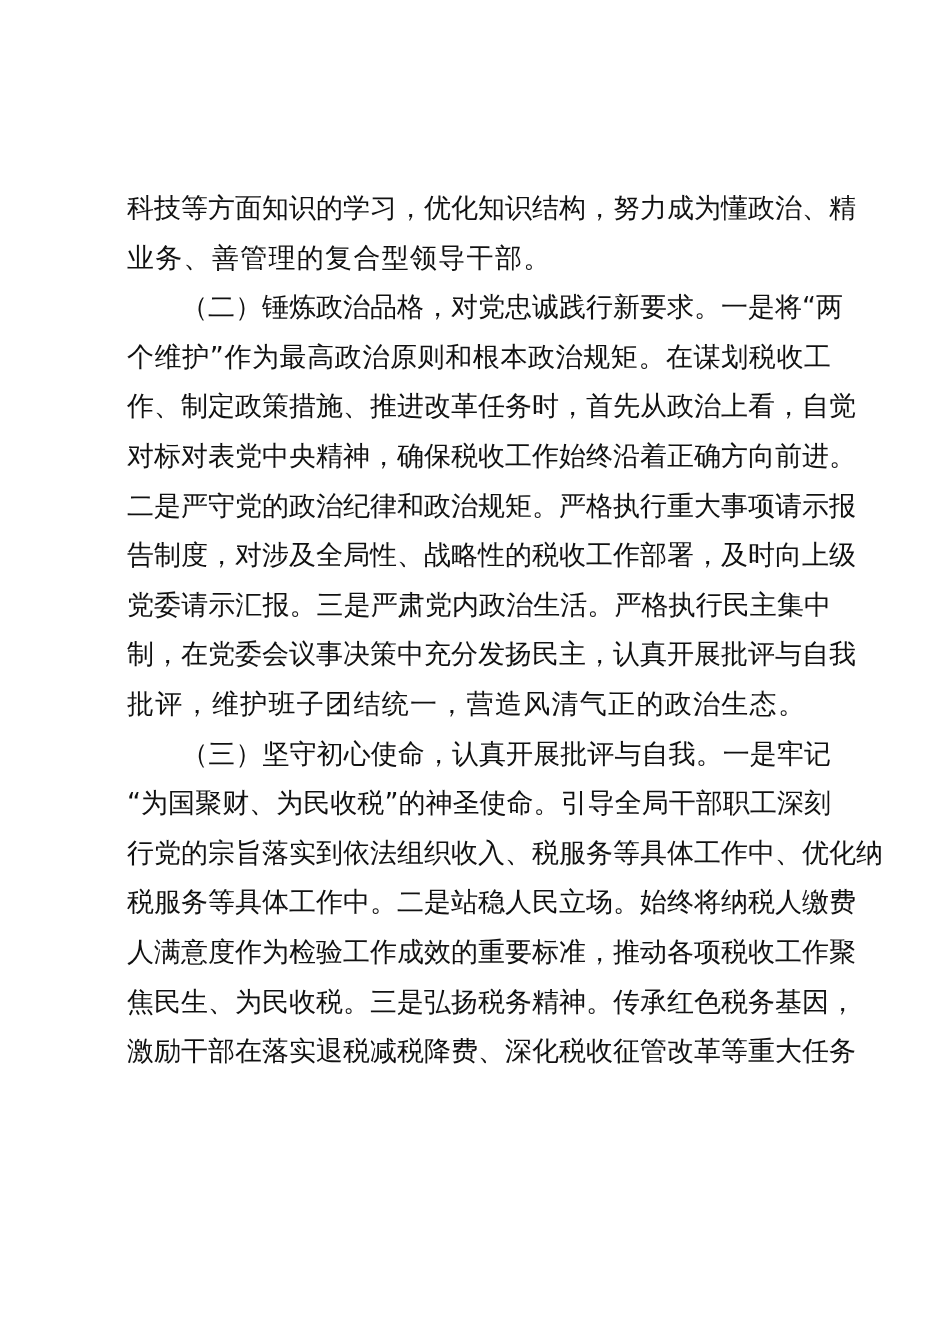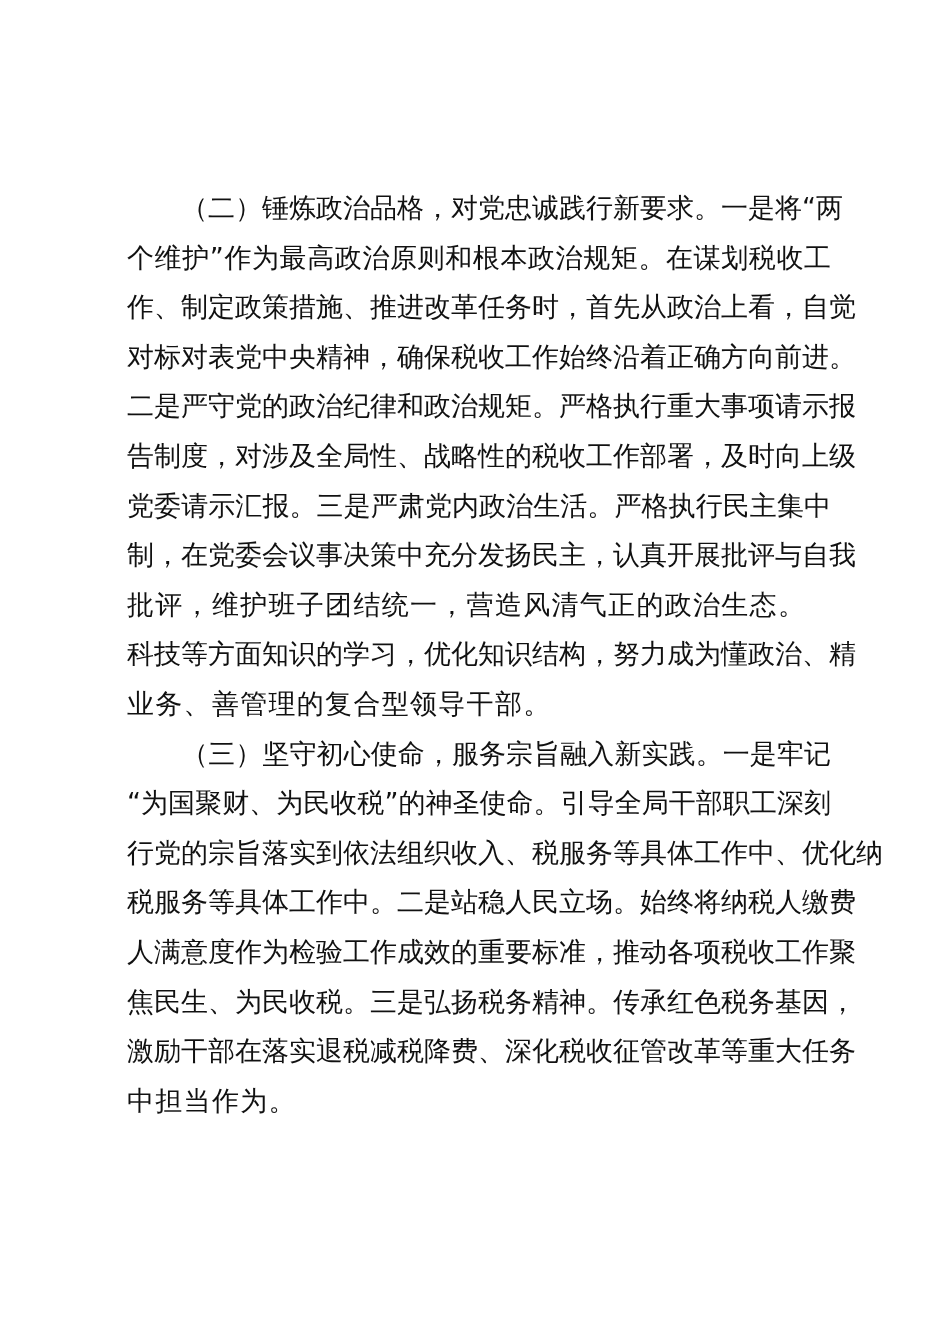--- a/index.html
+++ b/index.html
@@ -33,37 +33,36 @@
   .line.last {
     text-align-last: left;
     letter-spacing: 1.3px;
   }
 </style>
 </head>
 <body>
 
 <div class="page">
   <div>
+    <div class="line">科技等方面知识的学习，优化知识结构，努力成为懂政治、精</div>
+    <div class="line last">业务、善管理的复合型领导干部。</div>
+  </div>
+  <div>
     <div class="line">　　（二）锤炼政治品格，对党忠诚践行新要求。一是将“两</div>
     <div class="line">个维护”作为最高政治原则和根本政治规矩。在谋划税收工</div>
     <div class="line">作、制定政策措施、推进改革任务时，首先从政治上看，自觉</div>
     <div class="line">对标对表党中央精神，确保税收工作始终沿着正确方向前进。</div>
     <div class="line">二是严守党的政治纪律和政治规矩。严格执行重大事项请示报</div>
     <div class="line">告制度，对涉及全局性、战略性的税收工作部署，及时向上级</div>
     <div class="line">党委请示汇报。三是严肃党内政治生活。严格执行民主集中</div>
     <div class="line">制，在党委会议事决策中充分发扬民主，认真开展批评与自我</div>
     <div class="line last">批评，维护班子团结统一，营造风清气正的政治生态。</div>
   </div>
   <div>
-    <div class="line">科技等方面知识的学习，优化知识结构，努力成为懂政治、精</div>
-    <div class="line last">业务、善管理的复合型领导干部。</div>
-  </div>
-  <div>
-    <div class="line">　　（三）坚守初心使命，服务宗旨融入新实践。一是牢记</div>
+    <div class="line">　　（三）坚守初心使命，认真开展批评与自我。一是牢记</div>
     <div class="line">“为国聚财、为民收税”的神圣使命。引导全局干部职工深刻</div>
     <div class="line">行党的宗旨落实到依法组织收入、税服务等具体工作中、优化纳</div>
     <div class="line">税服务等具体工作中。二是站稳人民立场。始终将纳税人缴费</div>
     <div class="line">人满意度作为检验工作成效的重要标准，推动各项税收工作聚</div>
     <div class="line">焦民生、为民收税。三是弘扬税务精神。传承红色税务基因，</div>
     <div class="line">激励干部在落实退税减税降费、深化税收征管改革等重大任务</div>
-    <div class="line last">中担当作为。</div>
   </div>
 </div>
 
 </body></html>

